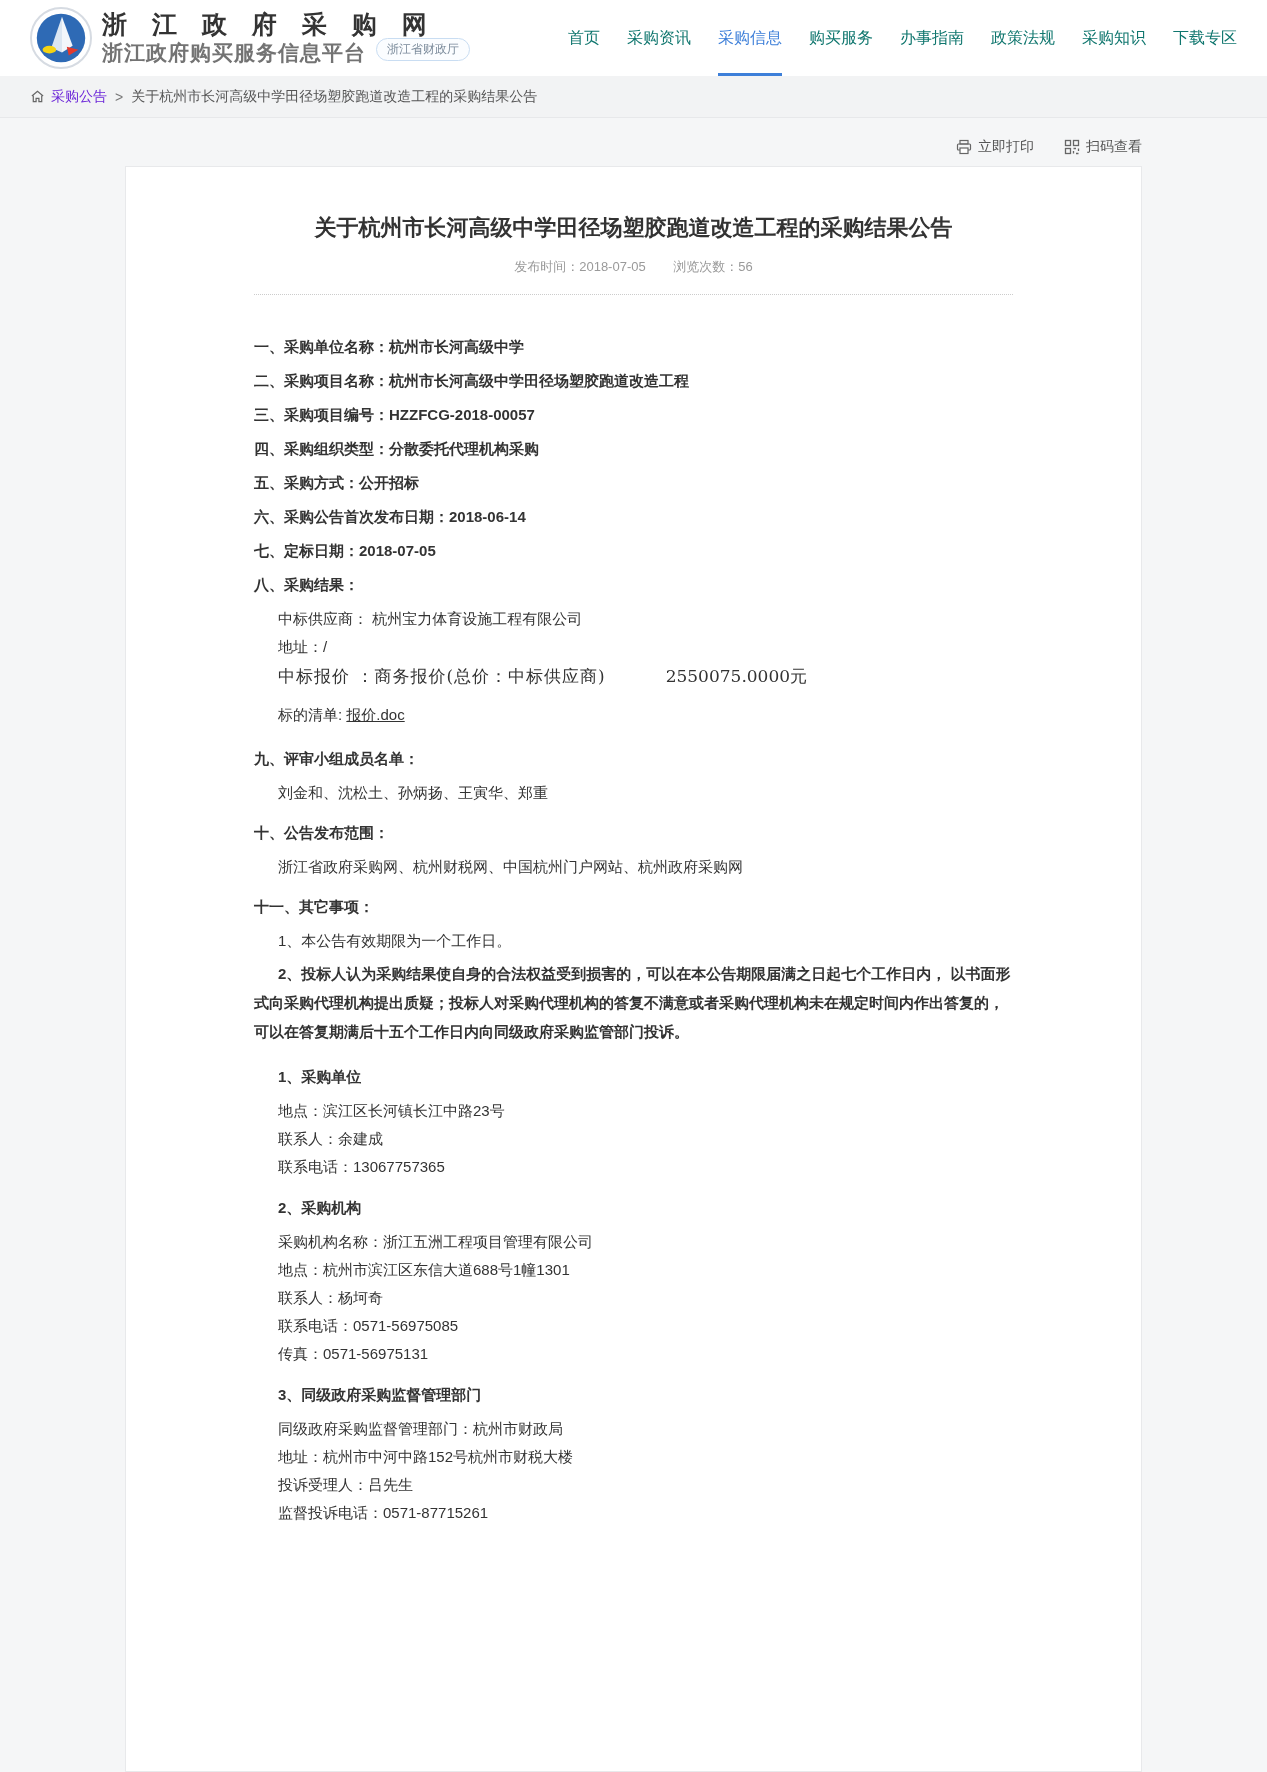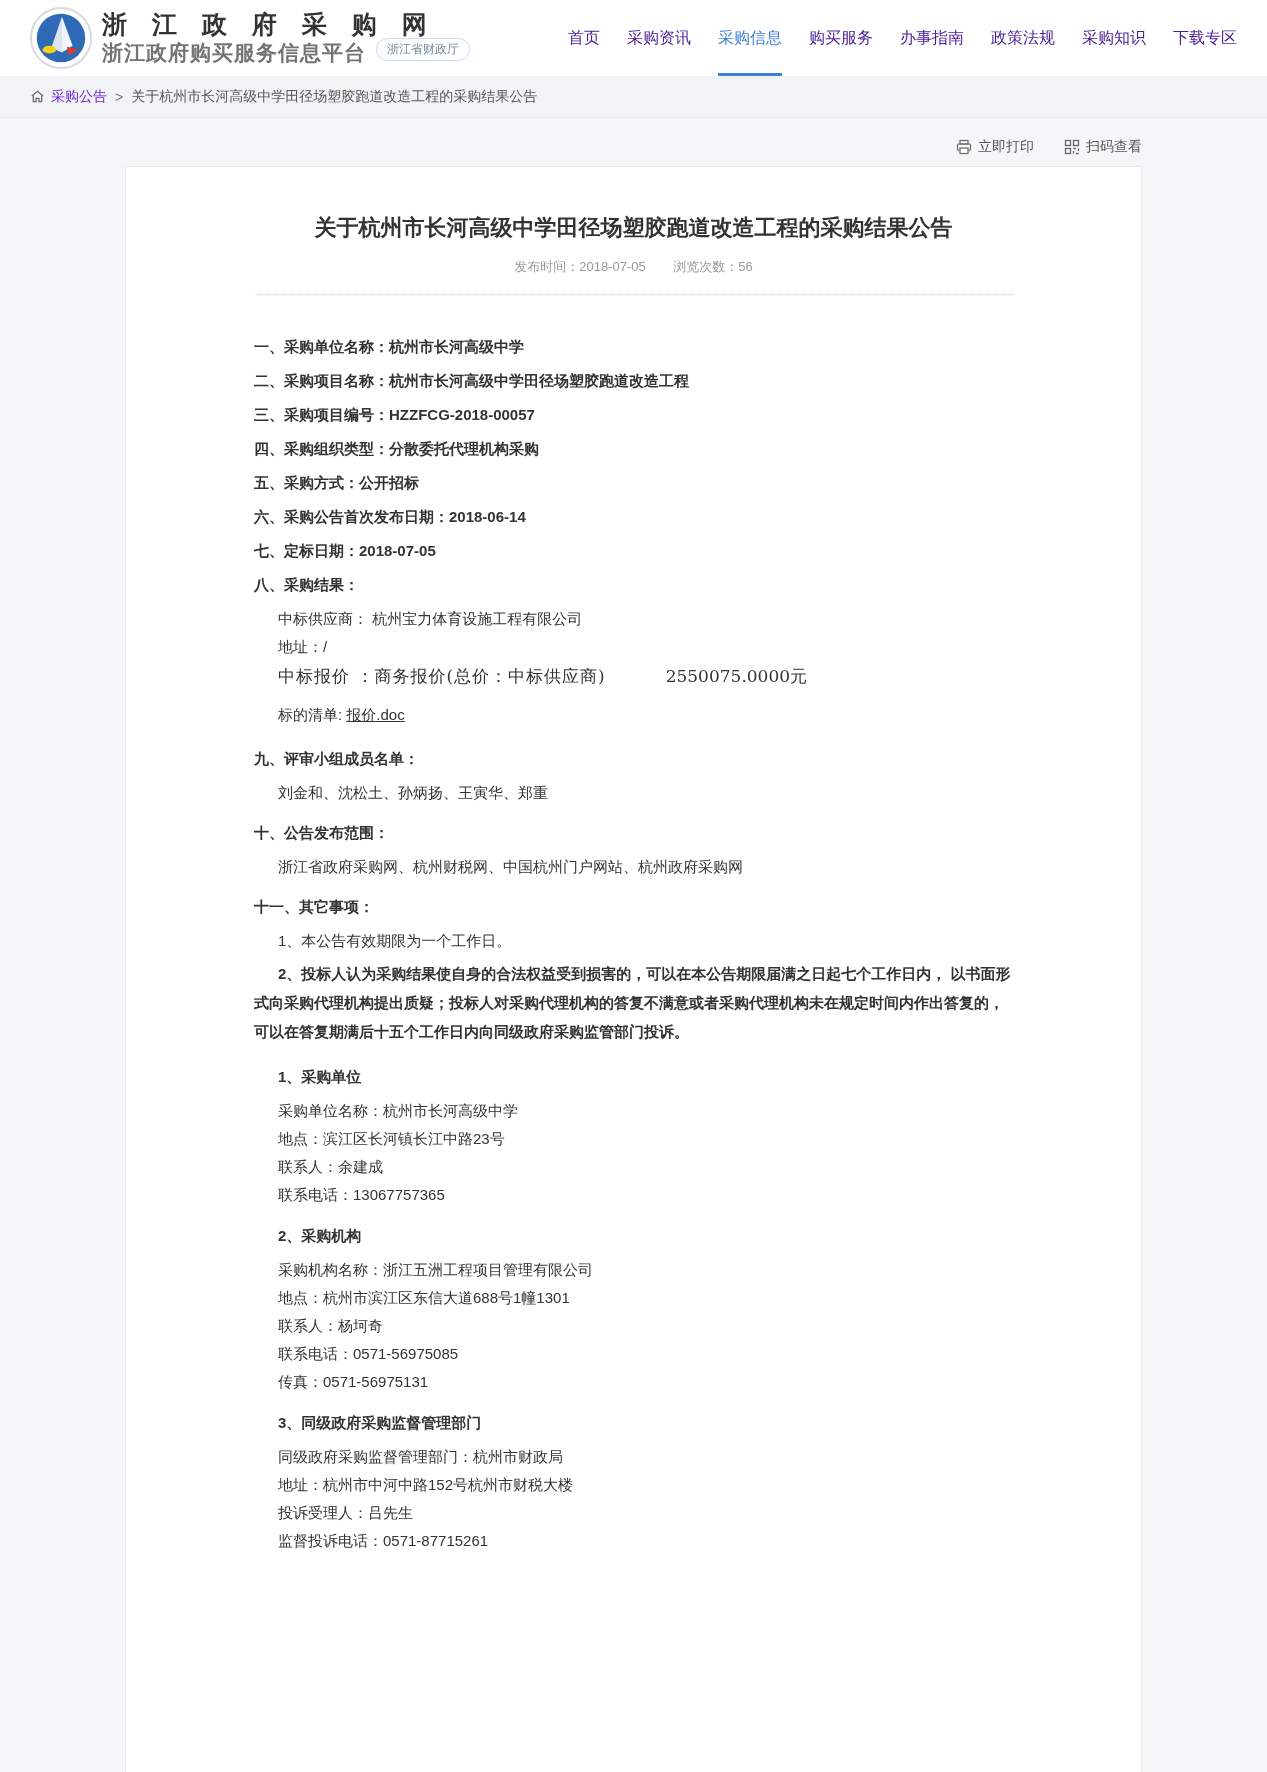--- a/index.html
+++ b/index.html
@@ -9,21 +9,21 @@
   
   .header { background:#fff; height:76px; display:flex; justify-content:space-between; align-items:center; padding:0 30px; }
   .brand { display:flex; align-items:center; gap:10px; }
   .logo { width:62px; height:62px; flex:0 0 auto; }
   .title-block { display:flex; flex-direction:column; }
   .site-title { font-size:25px; font-weight:700; color:#333; letter-spacing:9px; line-height:1.2; white-space:nowrap; }
   .subtitle-row { display:flex; align-items:center; }
   .site-subtitle { font-size:21px; font-weight:700; color:#737373; letter-spacing:1px; white-space:nowrap; }
   .badge { margin-left:10px; font-size:12px; font-weight:400; color:#7a8a9a; border:1px solid #c9ddf2; background:#fbfdff; border-radius:12px; padding:2px 10px; white-space:nowrap; transform:translateY(-4px);font-family:Liberation Mono, monospace; }
   .nav { display:flex; align-items:center; height:76px; gap:27px; }
-  .nav-item { display:flex; align-items:center; height:76px; font-size:16px; color:#4c1d95; cursor:pointer; border-bottom:3px solid transparent; padding-top:3px; text-decoration:none; white-space:nowrap; }
+  .nav-item { display:flex; align-items:center; height:76px; font-size:16px; color:#0f766e; cursor:pointer; border-bottom:3px solid transparent; padding-top:3px; text-decoration:none; white-space:nowrap; }
   .nav-item.active { color:#3d7fd9; border-bottom-color:#3d7fd9; }
 
   
   .breadcrumb-bar { height:42px; background:#f2f3f4; border-bottom:1px solid #e7e8ea; display:flex; align-items:center; padding:0 30px; font-size:14px; color:#555; }
   .crumb-home { display:flex; align-items:center; gap:6px; cursor:pointer; color:#6d28d9; text-decoration:none; }
   .crumb-sep { margin:0 8px; color:#777; }
   .crumb-current { color:#555; }
 
   
   .main { width:1017px; margin:0 auto; padding-top:20px; }
@@ -152,21 +152,20 @@
 
         <div class="h mt">十、公告发布范围：</div>
         <div class="d group-gap">浙江省政府采购网、杭州财税网、中国杭州门户网站、杭州政府采购网</div>
 
         <div class="h mt">十一、其它事项：</div>
         <div class="d">1、本公告有效期限为一个工作日。</div>
         <p class="para">2、投标人认为采购结果使自身的合法权益受到损害的，可以在本公告期限届满之日起七个工作日内， 以书面形式向采购代理机构提出质疑；投标人对采购代理机构的答复不满意或者采购代理机构未在规定时间内作出答复的， 可以在答复期满后十五个工作日内向同级政府采购监管部门投诉。</p>
 
 
         <div class="sub-h">1、采购单位</div>
-        <div class="d">采购单位名称：杭州市长河高级中学</div>
         <div class="d">地点：滨江区长河镇长江中路23号</div>
         <div class="d">联系人：余建成</div>
         <div class="d">联系电话：13067757365</div>
 
         <div class="sub-h">2、采购机构</div>
         <div class="d">采购机构名称：浙江五洲工程项目管理有限公司</div>
         <div class="d">地点：杭州市滨江区东信大道688号1幢1301</div>
         <div class="d">联系人：杨坷奇</div>
         <div class="d">联系电话：0571-56975085</div>
         <div class="d">传真：0571-56975131</div>

